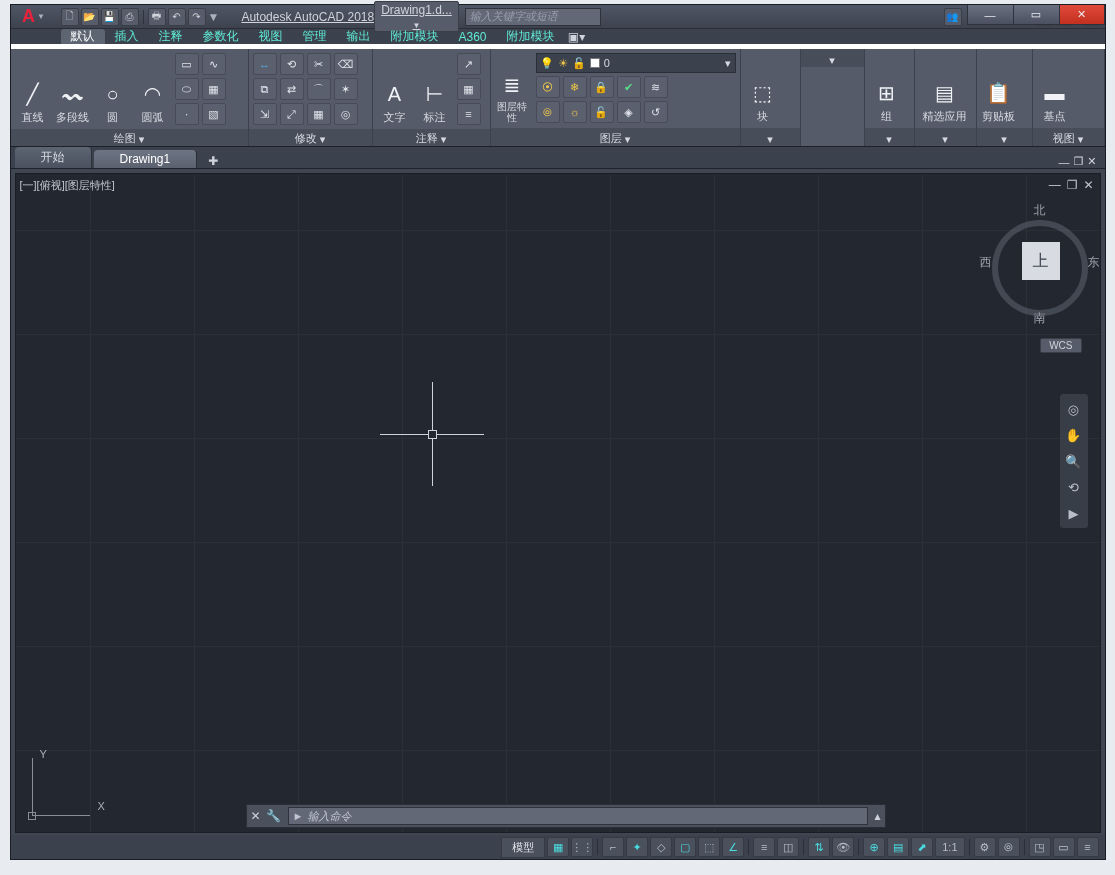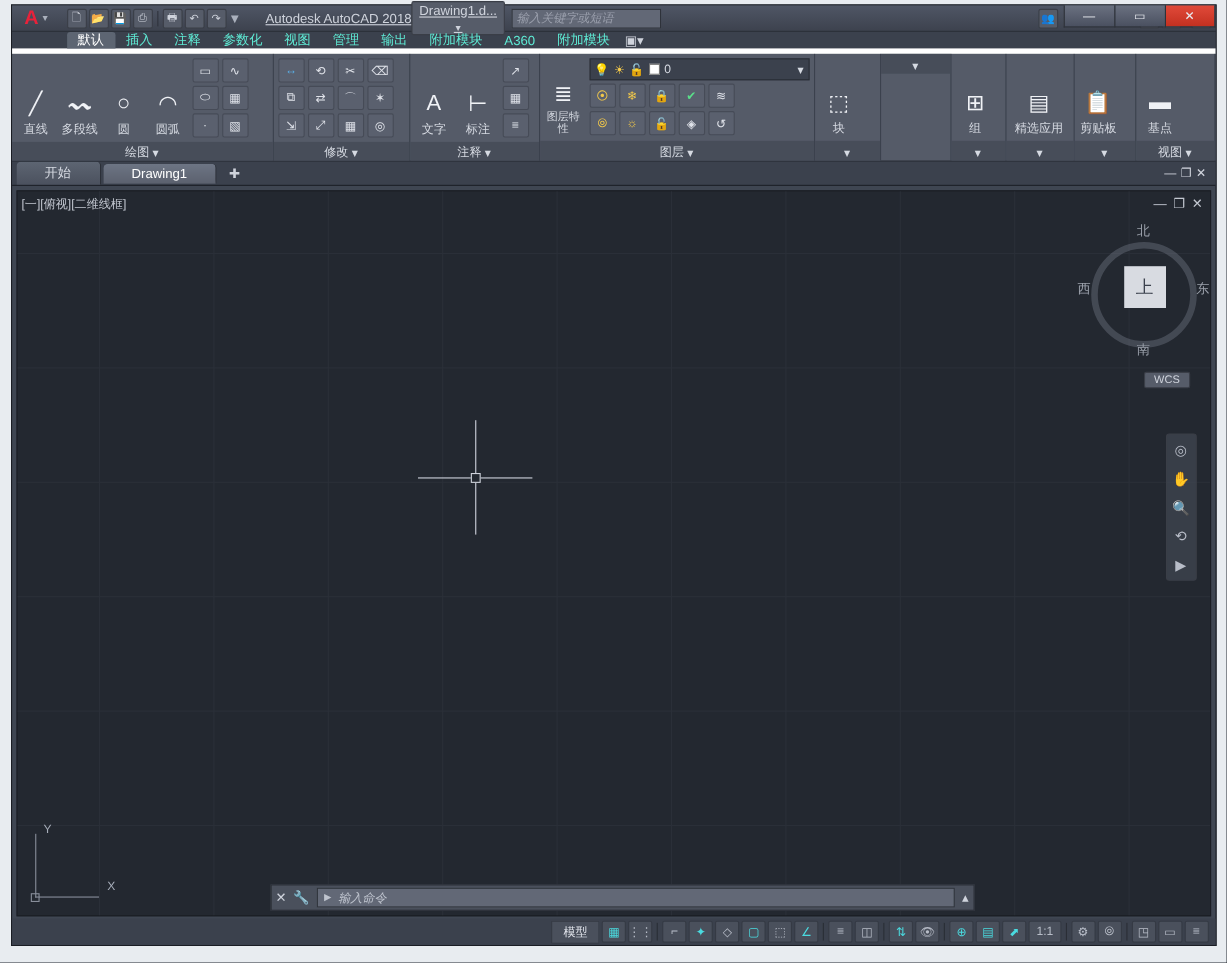--- a/index.html
+++ b/index.html
@@ -43,21 +43,21 @@
 .grid-btns.c5 { grid-template-columns: repeat(5, 24px); }
 .sm-btn { width: 24px; height: 22px; background: #5a606e; border: 1px solid #464b57; border-radius: 2px; display: flex; align-items: center; justify-content: center; color: #dfe2e9; font-size: 11px; cursor: pointer; }
 .sm-btn.gold { color: #f2c84a; }
 .sm-btn.blue { color: #5ab0e8; }
 .sm-btn.green { color: #5ae08a; }
 .layer-row { width: 200px; height: 20px; background: #3b414d; border: 1px solid #2a2e36; display: flex; align-items: center; padding: 0 4px; gap: 4px; color: #d6dae2; font-size: 11px; cursor: pointer; }
 .layer-dd { margin-left: auto; }
 .color-wheel { width: 28px; height: 28px; border-radius: 50%; background: conic-gradient(red, yellow, lime, cyan, blue, magenta, red); }
 
 
-.file-tabs { height: 22px; background: #3b414d; display: flex; align-items: center; border-bottom: 1px solid #1d2129; padding-left: 4px; }
+.file-tabs { height: 22px; background: #3b414d; display: flex; align-items: flex-end; border-bottom: 1px solid #1d2129; padding-left: 4px; }
 .ftab { padding: 2px 26px; background: linear-gradient(#5d6572, #4b515e); color: #d6dae2; font-size: 12px; border-right: 1px solid #2a2e36; display: flex; align-items: center; cursor: pointer; border-radius: 4px 4px 0 0; margin-right: 2px; }
 .ftab.active { background: linear-gradient(#6d7584, #5b616e); color: #fff; }
 .ftab-add { width: 28px; display: flex; align-items: center; justify-content: center; color: #cfd3dc; cursor: pointer; }
 .ftab-ctrl { margin-left: auto; display: flex; gap: 4px; padding-right: 8px; align-items: center; color: #cfd3dc; font-size: 11px; }
 
 
 .draw-wrap { position: relative; height: 660px; background: #232830; margin: 4px; border: 1px solid #1a1d24; }
 .view-label { position: absolute; top: 4px; left: 4px; color: #c3c8d1; font-size: 11px; }
 .vp-controls { position: absolute; top: 4px; right: 6px; display: flex; gap: 6px; color: #c3c8d1; font-size: 12px; }
 .vp-controls span { cursor: pointer; }
@@ -368,21 +368,21 @@
     <div class="ftab-add">✚</div>
     <div class="ftab-ctrl">
       <span>—</span>
       <span>❐</span>
       <span>✕</span>
     </div>
   </div>
 
   <div class="draw-wrap">
     <div class="grid"></div>
-    <div class="view-label">[一][俯视][二维线框]</div>
+    <div class="view-label">[一][俯视][图层特性]</div>
     <div class="vp-controls">
       <span>—</span>
       <span>❐</span>
       <span>✕</span>
     </div>
 
     <div class="crosshair-h"></div>
     <div class="crosshair-v"></div>
     <div class="crosshair-box"></div>
 

